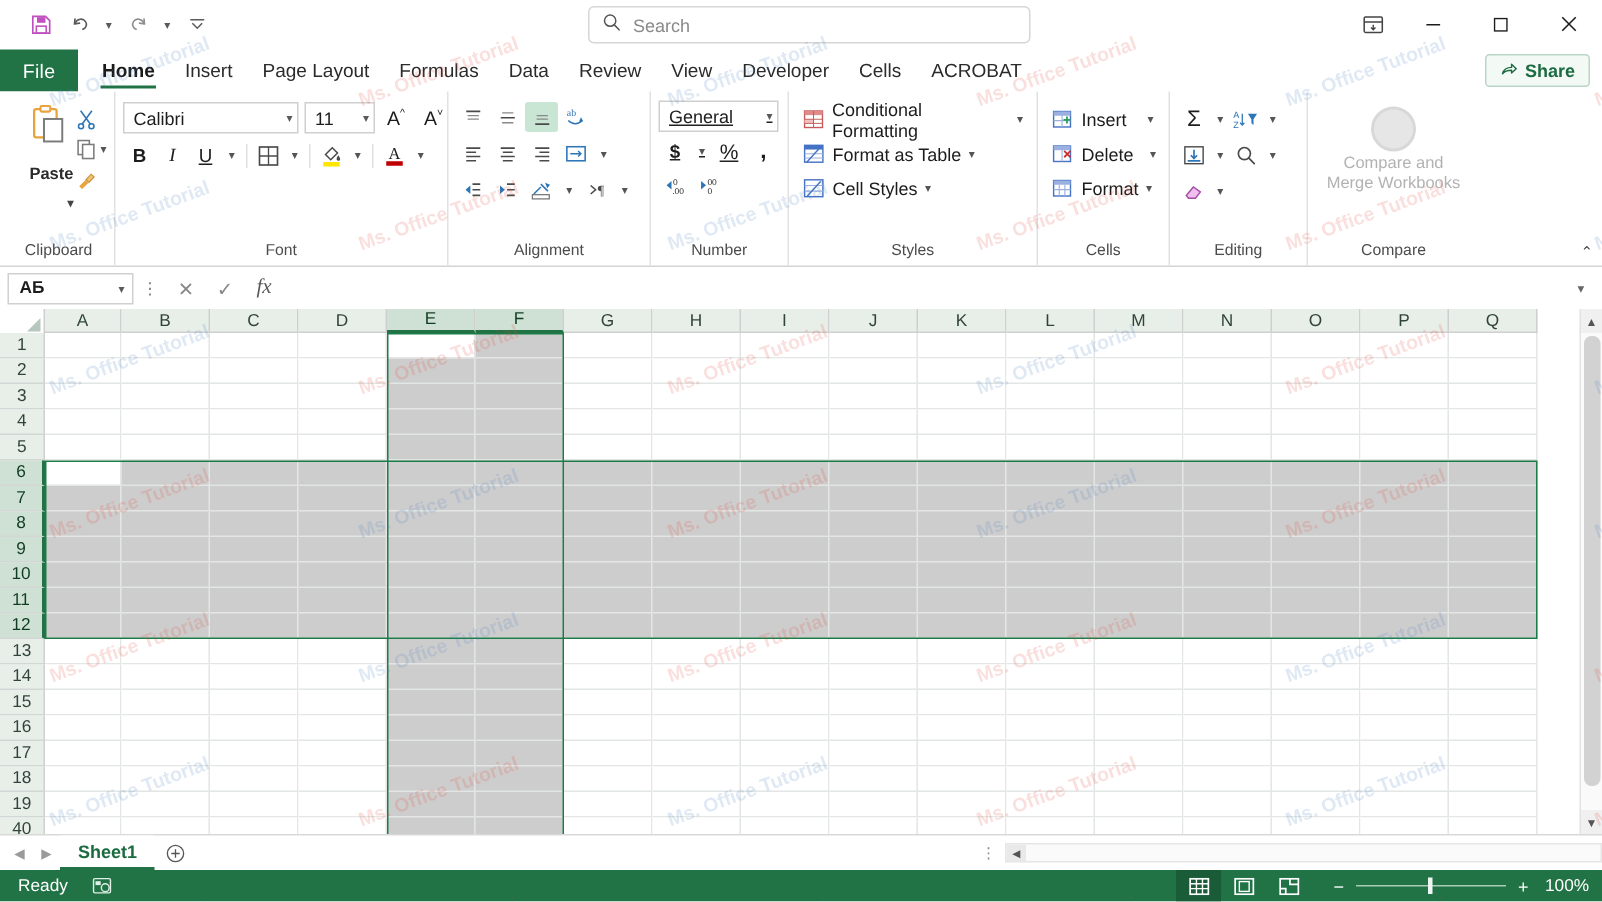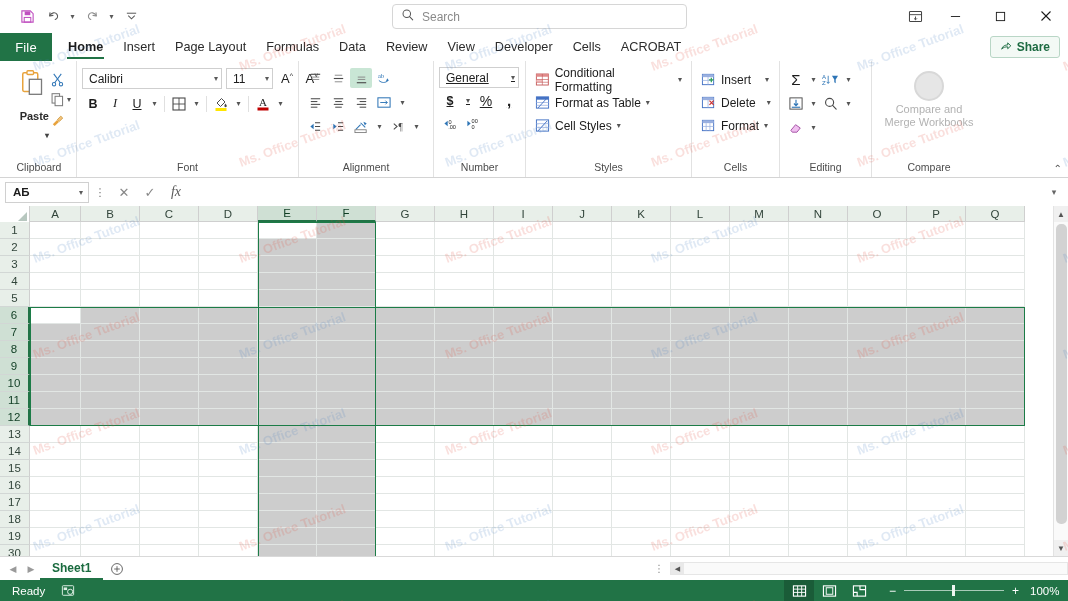--- a/index.html
+++ b/index.html
@@ -101,21 +101,21 @@
   .clip-small-row { display:flex; align-items:center; gap:2px; height:17px; }
   .mini-car { font-size:8px; color:#555; }
 
   
   .g-font { width:222px; }
   .fontrow1 { display:flex; align-items:center; gap:3px; height:23px; }
   .font-name-box, .font-size-box {
     height:21px; border:1px solid #cfcfcf; background:#fff; display:flex;
     align-items:center; padding:0 3px 0 6px; font-size:12px; color:#1c1c1c;
   }
-  .font-name-box { width:140px; justify-content:space-between; }
+  .font-name-box { width:117px; justify-content:space-between; }
   .font-size-box { width:47px; justify-content:space-between; margin-left:1px; }
   .box-car { font-size:8px; color:#5a5a5a; padding-left:3px; }
   .aa-btn { width:22px; height:21px; display:flex; align-items:center; justify-content:center; font-size:13px; color:#1c1c1c; position:relative;}
   .aa-btn sup { font-size:7px; position:relative; top:-3px; left:0px; }
   .fontrow2 { display:flex; align-items:center; gap:0px; height:24px; padding-top:3px; }
   .rbtn {
     min-width:22px; height:21px; display:flex; align-items:center; justify-content:center;
     border-radius:2px; font-size:12.5px; color:#1c1c1c;
   }
   .sep-v { width:1px; height:16px; background:#e0e0e0; margin:0 3px; }
@@ -759,21 +759,21 @@
             <div class="rowhead sel">10</div>
             <div class="rowhead sel">11</div>
             <div class="rowhead sel">12</div>
             <div class="rowhead">13</div>
             <div class="rowhead">14</div>
             <div class="rowhead">15</div>
             <div class="rowhead">16</div>
             <div class="rowhead">17</div>
             <div class="rowhead">18</div>
             <div class="rowhead">19</div>
-            <div class="rowhead">30</div>
+            <div class="rowhead">40</div>
           </div>
       </div>
       <div class="colarea">
         <div class="colheads" id="colheads">
             <div class="colhead" style="width: 51px; flex: 0 0 51px;">A</div>
             <div class="colhead" style="width: 59px; flex: 0 0 59px;">B</div>
             <div class="colhead" style="width: 59px; flex: 0 0 59px;">C</div>
             <div class="colhead" style="width: 59px; flex: 0 0 59px;">D</div>
             <div class="colhead sel" style="width: 59px; flex: 0 0 59px;">E</div>
             <div class="colhead sel" style="width: 59px; flex: 0 0 59px;">F</div>

